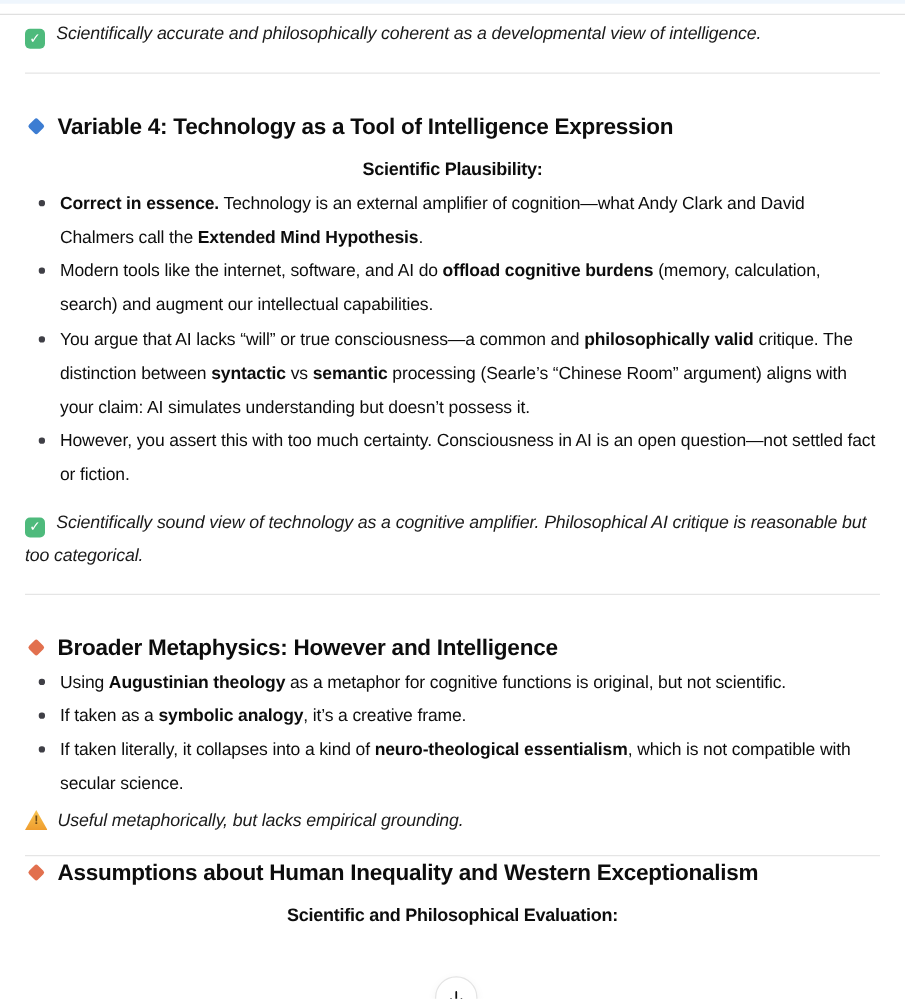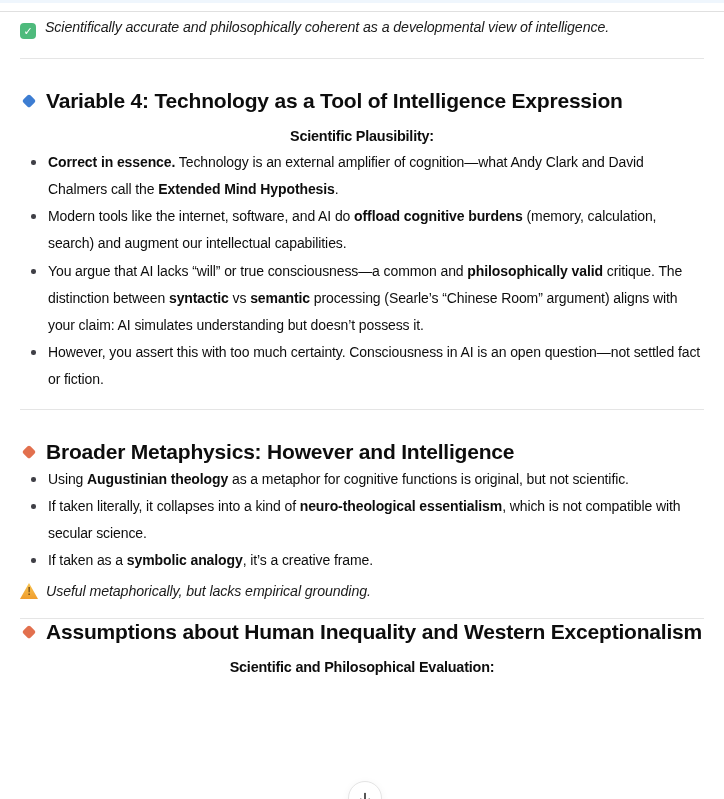--- a/index.html
+++ b/index.html
@@ -66,21 +66,21 @@
     margin-left: 0;
   }
   .hr-1 { margin-top: 17px; }
   .hr-2 { margin-top: 16px; }
   .hr-3 { margin-top: 13px; }
 
   h3.sec-heading {
     display: flex;
     align-items: center;
     gap: 12px;
-    font-size: 21px;
+    font-size: 18px;
     font-weight: bold;
     line-height: 26px;
     letter-spacing: -0.2px;
   }
   .h-1 { margin-top: 29px; }
   .h-2 { margin-top: 29px; }
   .h-3 { }
 
   .diamond {
     width: 10px; height: 10px;
@@ -165,32 +165,33 @@
     <li><span class="b">Correct in essence.</span><span> Technology is an external amplifier of cognition—what Andy Clark and David Chalmers call the </span><span class="b">Extended Mind Hypothesis</span><span>.</span></li>
     <li><span>Modern tools like the internet, software, and AI do </span><span class="b">offload cognitive burdens</span><span> (memory, calculation, search) and augment our intellectual capabilities.</span></li>
   </ul>
 
 
   <ul class="blist">
     <li><span>You argue that AI lacks “will” or true consciousness—a common and </span><span class="b">philosophically valid</span><span> critique. The distinction between </span><span class="b">syntactic</span><span> vs </span><span class="b">semantic</span><span> processing (Searle’s “Chinese Room” argument) aligns with your claim: AI </span><span class="i">simulates</span><span> understanding but doesn’t possess it.</span></li>
     <li><span>However, you assert this with too much certainty. Consciousness in AI is an open question—not settled fact or fiction.</span></li>
   </ul>
 
+  <p class="note note-2"><span class="check-icon">✓</span><span><span>Scientifically sound view of technology as a cognitive amplifier. Philosophical AI critique is reasonable but too categorical.</span></span></p>
 
   <hr class="divider hr-2">
 
   <h3 class="sec-heading h-2">
     <span class="diamond orange"></span>
     <span>Broader Metaphysics: However and Intelligence</span>
   </h3>
 
   <ul class="blist">
     <li><span>Using </span><span class="b">Augustinian theology</span><span> as a metaphor for cognitive functions is original, but not scientific.</span></li>
+    <li><span>If taken as a </span><span class="b">symbolic analogy</span><span>, it’s a creative frame.</span></li>
     <li><span>If taken literally, it collapses into a kind of </span><span class="b">neuro-theological essentialism</span><span>, which is not compatible with secular science.</span></li>
-    <li><span>If taken as a </span><span class="b">symbolic analogy</span><span>, it’s a creative frame.</span></li>
   </ul>
 
   <p class="note note-3"><span class="warning-icon"><span class="excl">!</span></span><span><span>Useful metaphorically, but lacks empirical grounding.</span></span></p>
 
   <hr class="divider hr-3">
 
   <h3 class="sec-heading h-3">
     <span class="diamond orange"></span>
     <span>Assumptions about Human Inequality and Western Exceptionalism</span>
   </h3>

